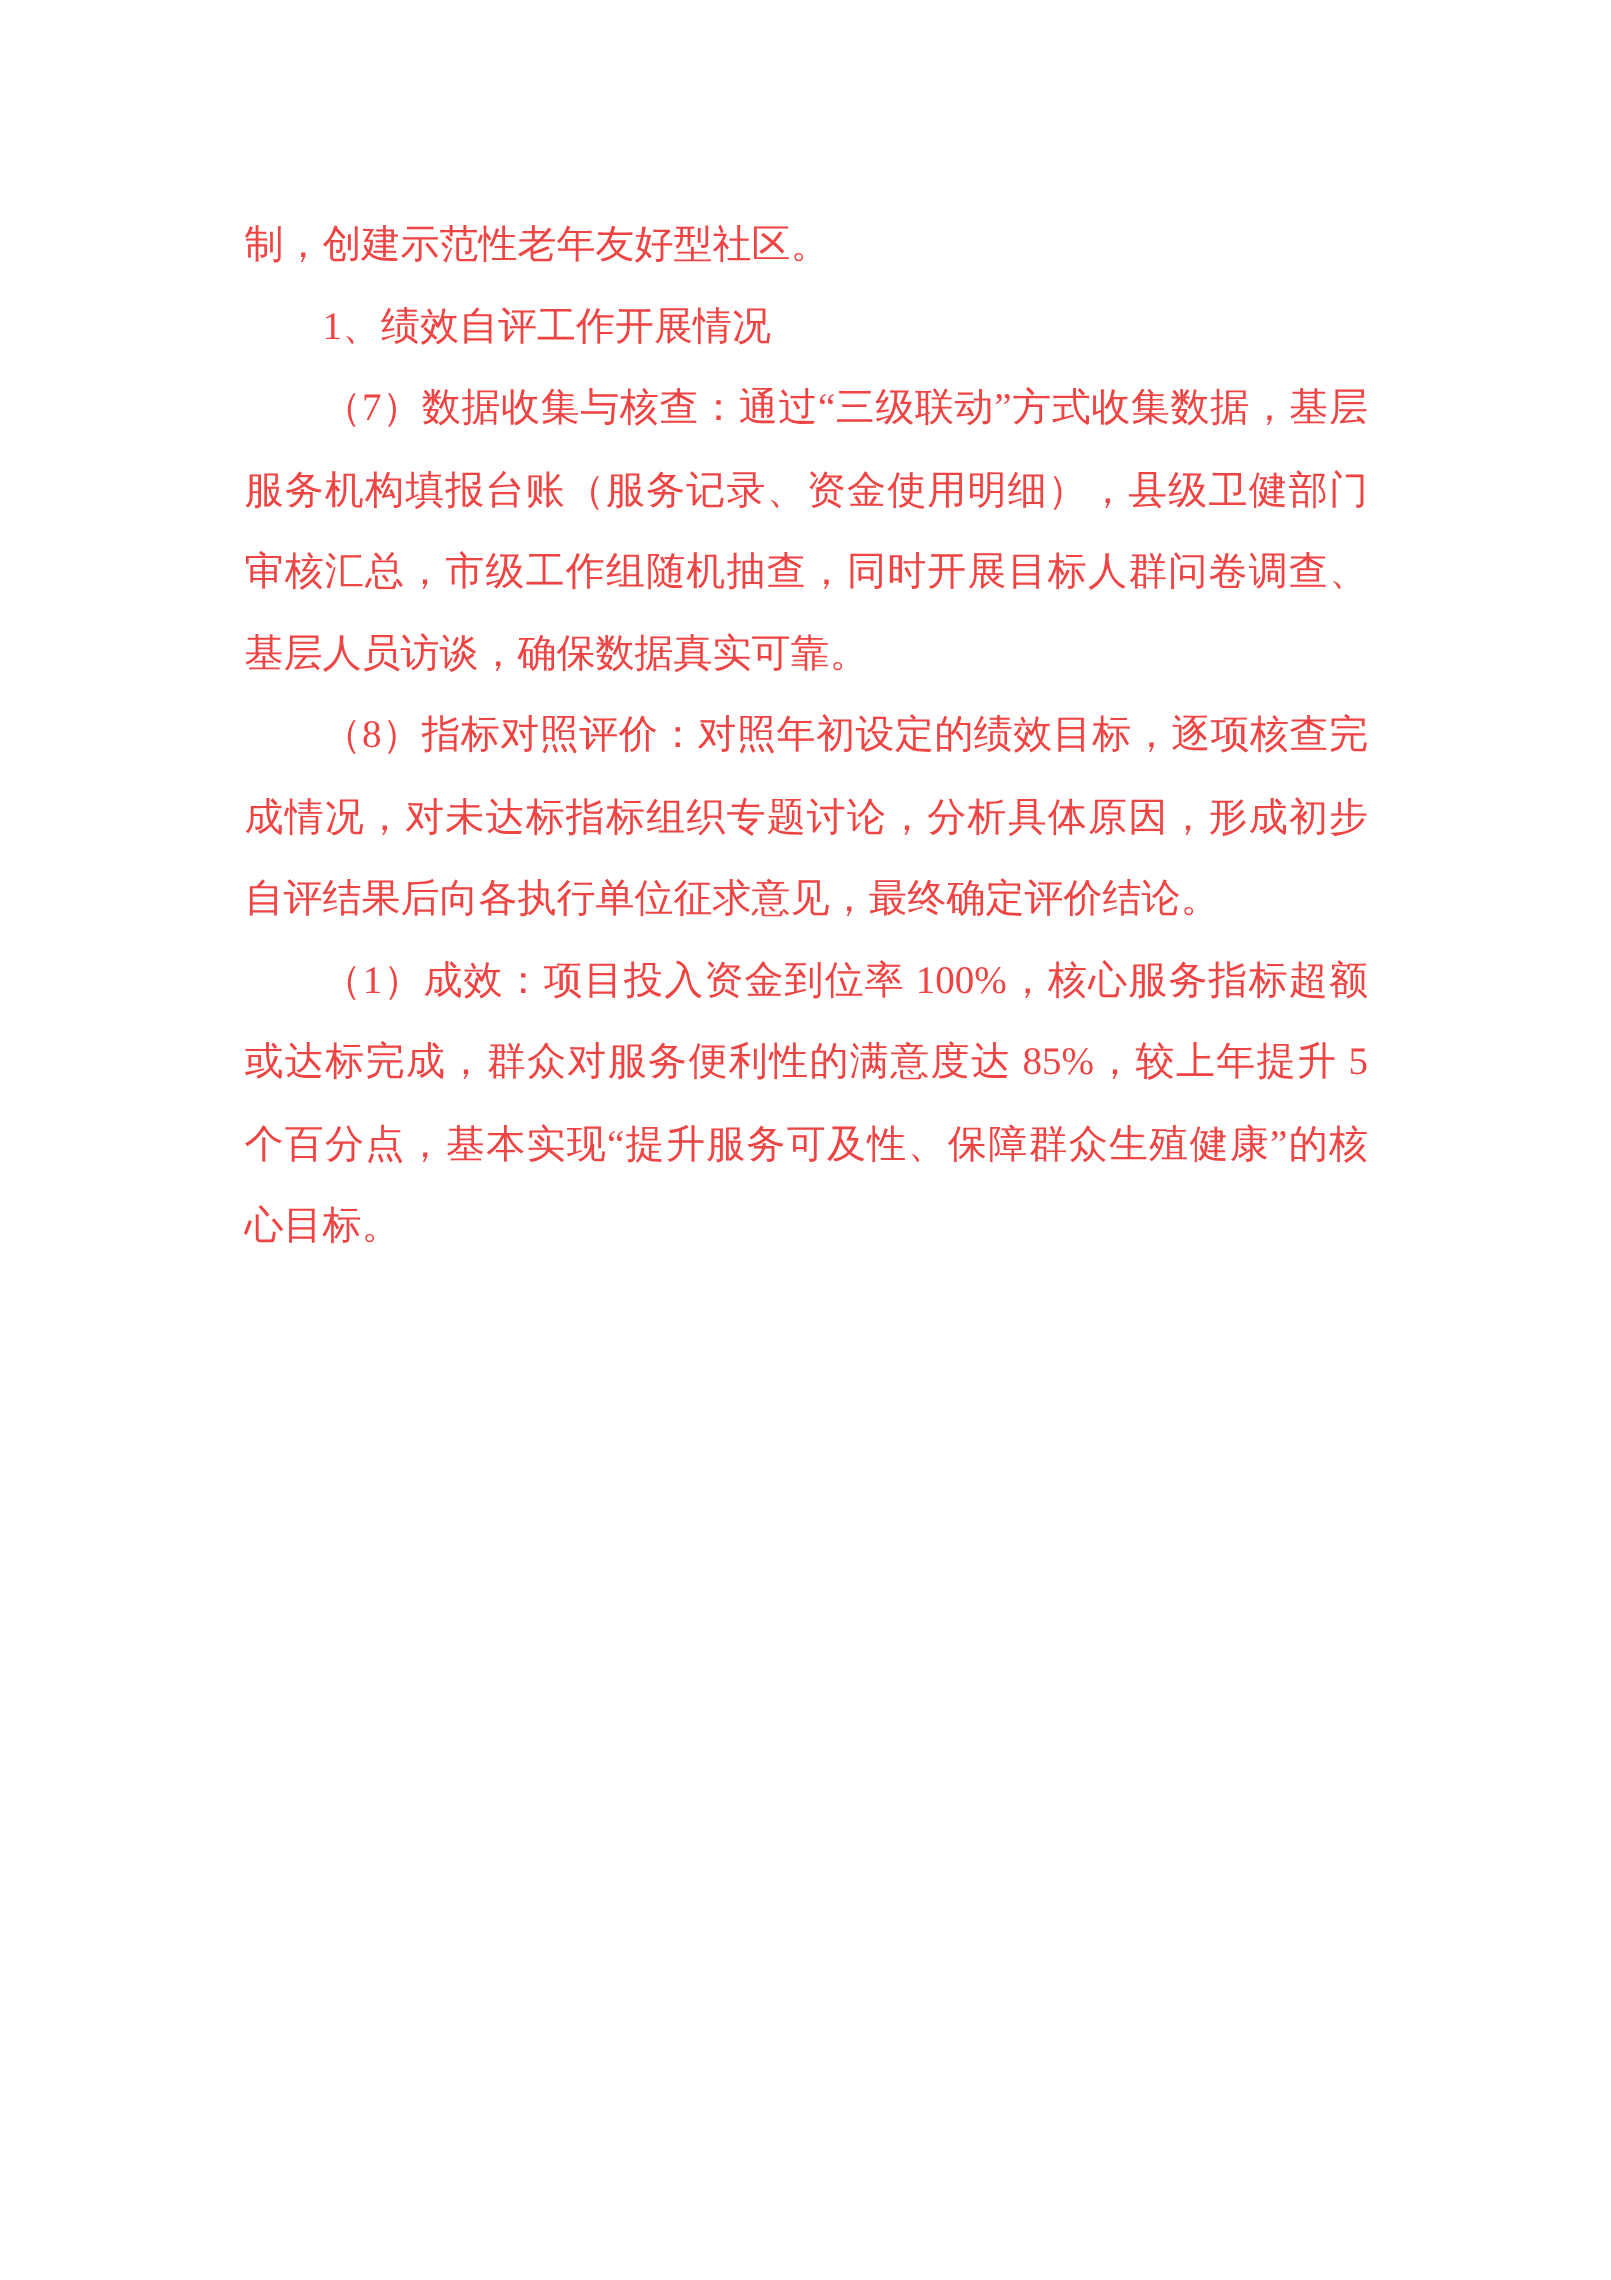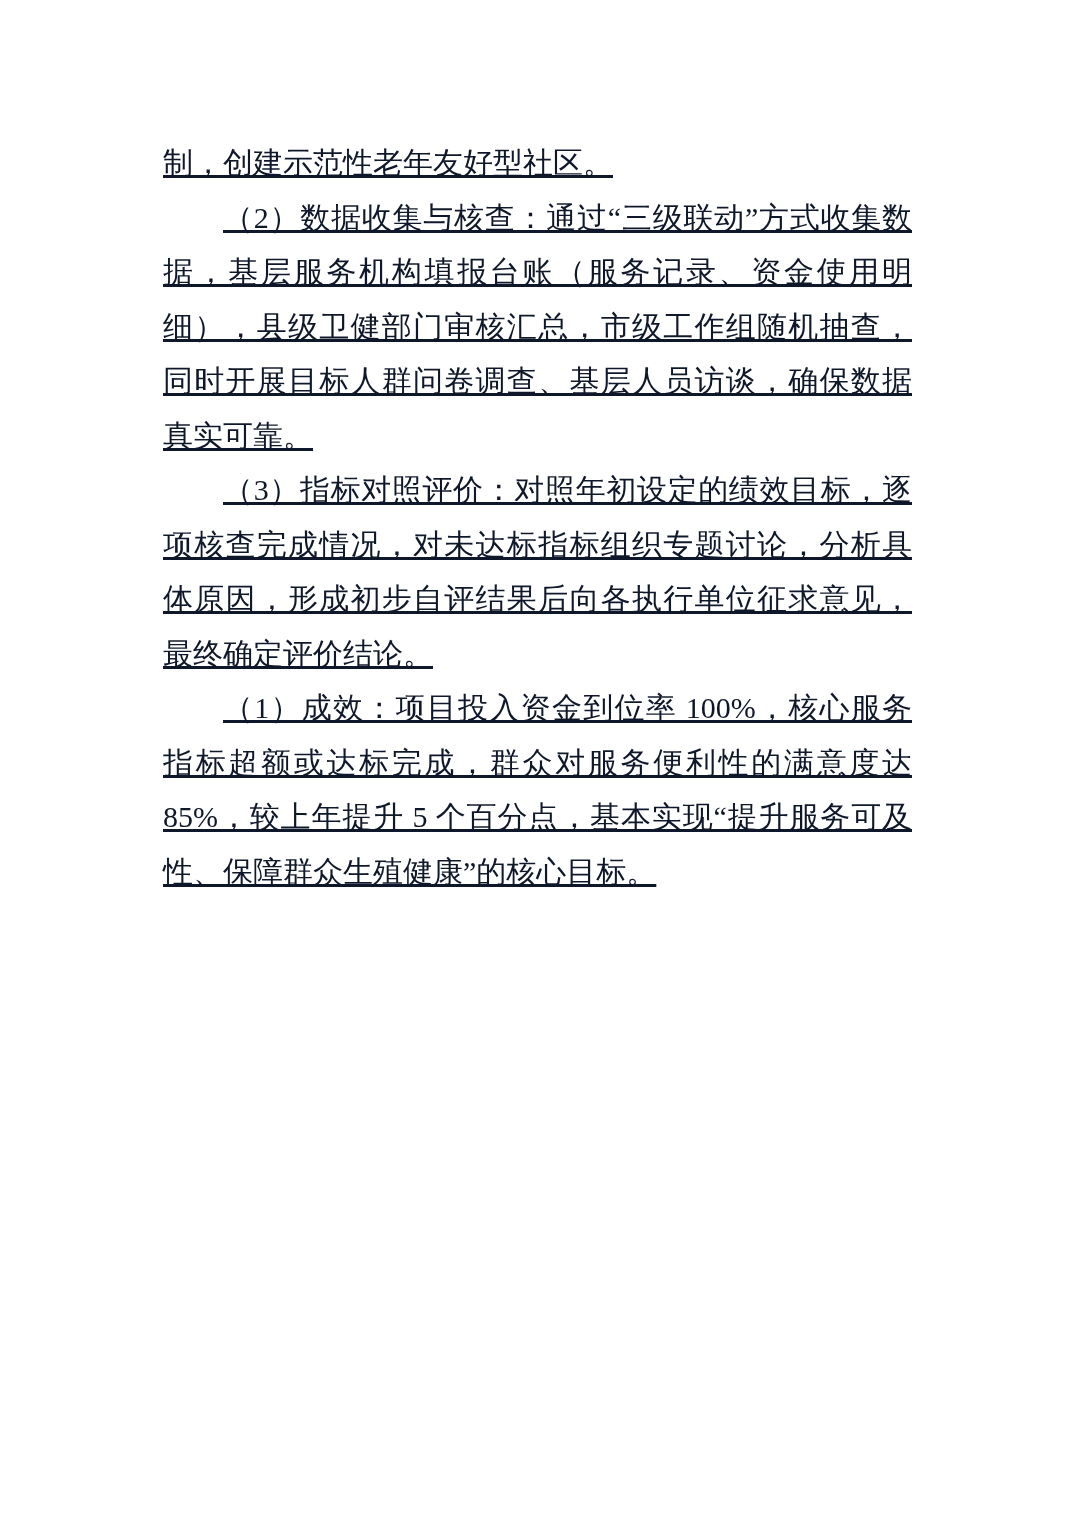--- a/index.html
+++ b/index.html
@@ -11,27 +11,26 @@
     height: 1520px;
     background: #ffffff;
     overflow: hidden;
   }
   .page {
     box-sizing: border-box;
     width: 1074px;
     height: 1520px;
     padding: 136px 162px 40px 163px;
     background: #ffffff;
-    color: #0f172a;
+    color: #ef4444;
     font-family: "Liberation Serif", "DejaVu Serif", serif;
-    font-size: 30px;
+    font-size: 26px;
     line-height: 54.5px;
     text-align: justify;
     text-justify: inter-character;
-    text-decoration: underline;
   }
   .page p {
     margin: 0;
     padding: 0;
   }
   p.indent {
     text-indent: 2em;
   }
   p.no-indent {
     text-indent: 0;
@@ -39,16 +38,17 @@
   p.heading {
     font-weight: bold;
     text-indent: 2em;
   }
 </style>
 </head>
 <body>
 
 <div class="page">
   <p class="no-indent">制，创建示范性老年友好型社区。</p>
-  <p class="indent">（2）数据收集与核查：通过“三级联动”方式收集数据，基层服务机构填报台账（服务记录、资金使用明细），县级卫健部门审核汇总，市级工作组随机抽查，同时开展目标人群问卷调查、基层人员访谈，确保数据真实可靠。</p>
-  <p class="indent">（3）指标对照评价：对照年初设定的绩效目标，逐项核查完成情况，对未达标指标组织专题讨论，分析具体原因，形成初步自评结果后向各执行单位征求意见，最终确定评价结论。</p>
+  <p class="indent">1、绩效自评工作开展情况</p>
+  <p class="indent">（7）数据收集与核查：通过“三级联动”方式收集数据，基层服务机构填报台账（服务记录、资金使用明细），县级卫健部门审核汇总，市级工作组随机抽查，同时开展目标人群问卷调查、基层人员访谈，确保数据真实可靠。</p>
+  <p class="indent">（8）指标对照评价：对照年初设定的绩效目标，逐项核查完成情况，对未达标指标组织专题讨论，分析具体原因，形成初步自评结果后向各执行单位征求意见，最终确定评价结论。</p>
   <p class="indent">（1）成效：项目投入资金到位率 100%，核心服务指标超额或达标完成，群众对服务便利性的满意度达 85%，较上年提升 5 个百分点，基本实现“提升服务可及性、保障群众生殖健康”的核心目标。</p>
 </div>
 
 </body></html>

